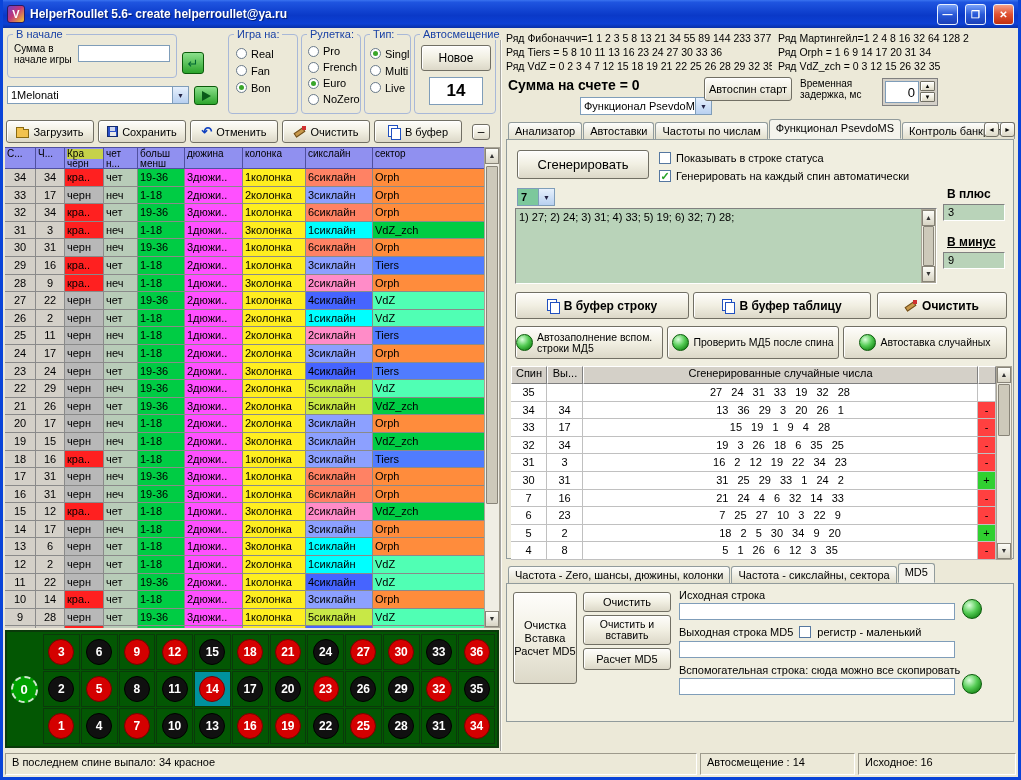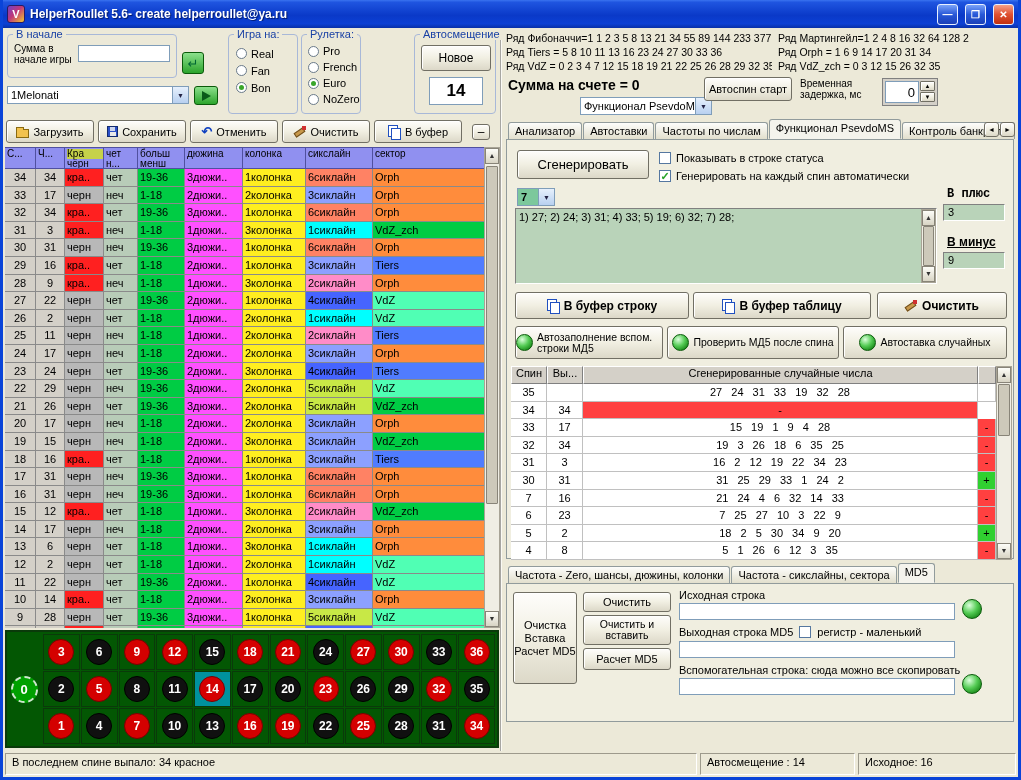--- a/index.html
+++ b/index.html
@@ -125,21 +125,21 @@
   .tab-arrows { position:absolute; right:0; bottom:2px; display:flex; gap:1px; }
   .tab-arrows .btn { width:15px; height:15px; font-size:7px; }
   .tabpanel { position:relative; border:1px solid #919b9c; background:#f0eee0; height:420px; margin-right:1px; z-index:1; }
   
   .gen-btn { position:absolute; left:10px; top:10px; width:132px; height:29px; font-size:13px; }
   .cbrow { position:absolute; display:flex; align-items:center; gap:5px; white-space:nowrap; }
   .cb1 { left:152px; top:12px; } .cb2 { left:152px; top:30px; }
   .count-combo { position:absolute; left:10px; top:48px; width:38px; }
   .count-combo .cbtxt { background:#7cc89c; font-weight:bold; }
   .count-label { position:absolute; left:54px; top:51px;margin-top:28px; }
-  .plus-label { position:absolute; left:440px; top:47px; font-weight:bold; font-size:12px;font-family:Liberation Mono, monospace; }
+  .plus-label { position:absolute; left:440px; top:47px; font-weight:bold; font-size:12px; }
   .plus-box { position:absolute; left:436px; top:64px; width:62px; height:17px; background:#b9d3b9; padding:1px 0 0 4px; }
   .minus-label { position:absolute; left:440px; top:95px; font-weight:bold; font-size:12px;text-decoration:underline; }
   .minus-box { position:absolute; left:436px; top:112px; width:62px; height:17px; background:#b9d3b9; padding:1px 0 0 4px; }
   .genarea { position:absolute; left:8px; top:68px; width:422px; height:76px; background:#b9d3b9; }
   .genarea .content { position:absolute; left:3px; top:2px; right:18px; font-size:11px; }
   .ga-scroll { right:0; top:0; height:74px; width:15px; }
   .bufrow { position:absolute; top:152px; height:27px; }
   .b-row1 { left:8px; width:174px; } .b-row2 { left:186px; width:178px; } .b-row3 { left:370px; width:130px; }
   .bufrow.btn { font-size:12px; font-weight:bold; }
   .macrow { position:absolute; top:186px; height:33px; font-size:10.5px; line-height:11px; text-align:left; }
@@ -234,20 +234,37 @@
                 <span class="radio"></span>
                 <span>French</span>
               </div>
               <div class="radio-row">
                 <span class="radio sel"></span>
                 <span>Euro</span>
               </div>
               <div class="radio-row">
                 <span class="radio"></span>
                 <span>NoZero</span>
+              </div>
+            </div>
+        </div>
+        <div class="group g-type">
+          <span class="g-title">Тип:</span>
+          <div id="type-radios">
+              <div class="radio-row">
+                <span class="radio sel"></span>
+                <span>Singl</span>
+              </div>
+              <div class="radio-row">
+                <span class="radio"></span>
+                <span>Multi</span>
+              </div>
+              <div class="radio-row">
+                <span class="radio"></span>
+                <span>Live</span>
               </div>
             </div>
         </div>
         <div class="group g-auto">
           <span class="g-title">Автосмещение</span>
           <button class="btn">Новое</button>
           <div class="autoshift-val">14</div>
         </div>
       </div>
 
@@ -822,20 +839,21 @@
           <div class="gt-body" id="gt-body">
               <div class="tr">
                 <div class="td">35</div>
                 <div class="td"></div>
                 <div class="td nums">27 24 31 33 19 32 28</div>
                 <div class="td"></div>
               </div>
               <div class="tr">
                 <div class="td">34</div>
                 <div class="td">34</div>
+                <div class="td nums">13 36 29 3 20 26 1</div>
                 <div class="td" style="background: rgb(255, 64, 64);">-</div>
               </div>
               <div class="tr">
                 <div class="td">33</div>
                 <div class="td">17</div>
                 <div class="td nums">15 19 1 9 4 28</div>
                 <div class="td" style="background: rgb(255, 64, 64);">-</div>
               </div>
               <div class="tr">
                 <div class="td">32</div>

